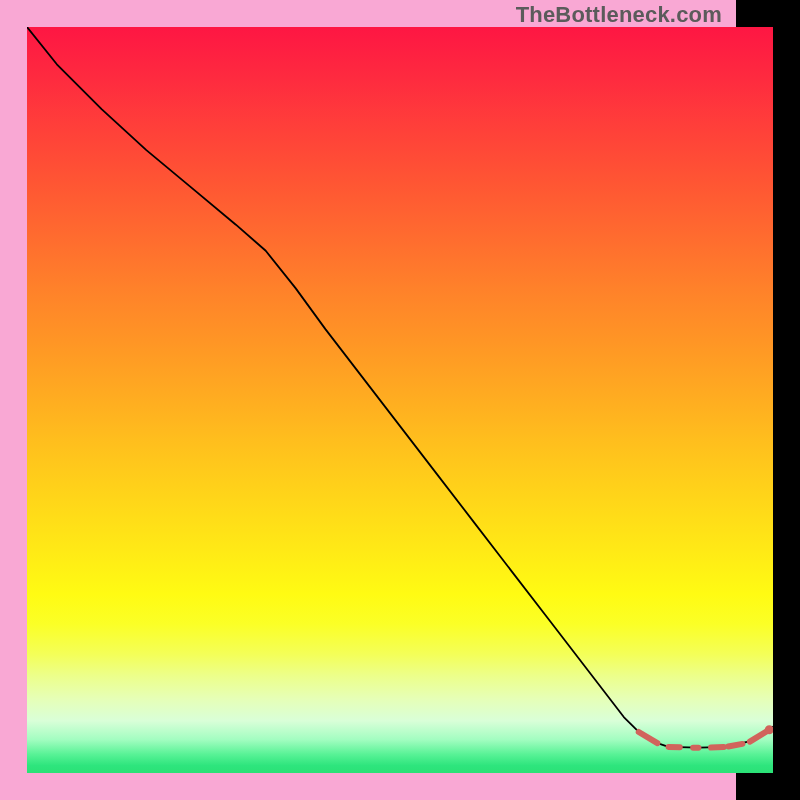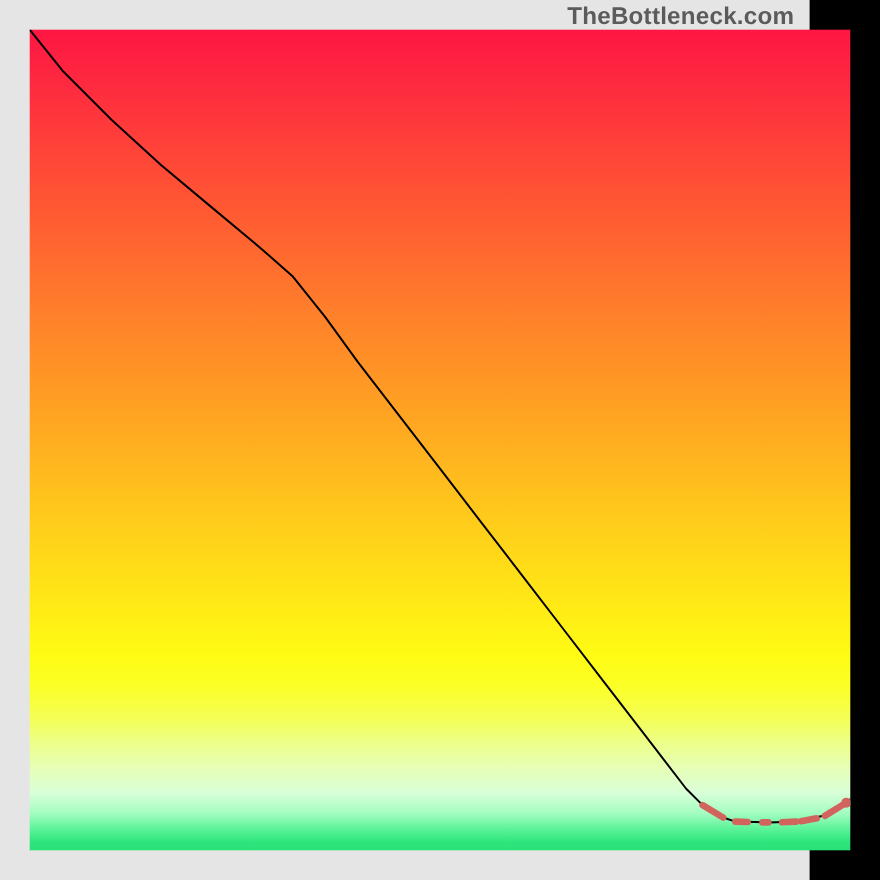--- a/index.html
+++ b/index.html
@@ -1,20 +1,20 @@
 <!DOCTYPE html>
 <html><head>
 <meta charset="utf-8">
 <style>
   * { margin: 0; padding: 0; box-sizing: border-box; }
   html, body { width: 800px; height: 800px; overflow: hidden; background: #000; }
   .frame {
     width: 736px;
     height: 800px;
-    background: #e5e5e5;
+    background: #f9a8d4;
     position: relative;
   }
   .watermark {
     position: absolute;
     top: 2px;
     right: 14px;
     font-family: Arial, Helvetica, sans-serif;
     font-size: 22px;
     font-weight: bold;
     color: #5b5b5b;

